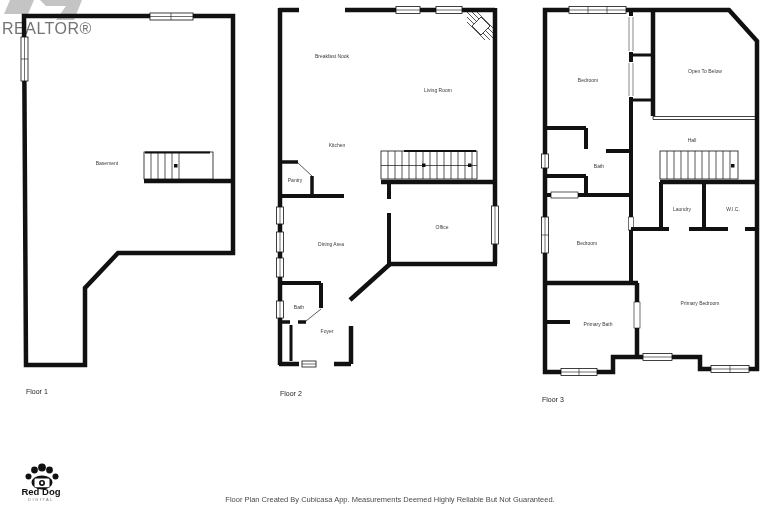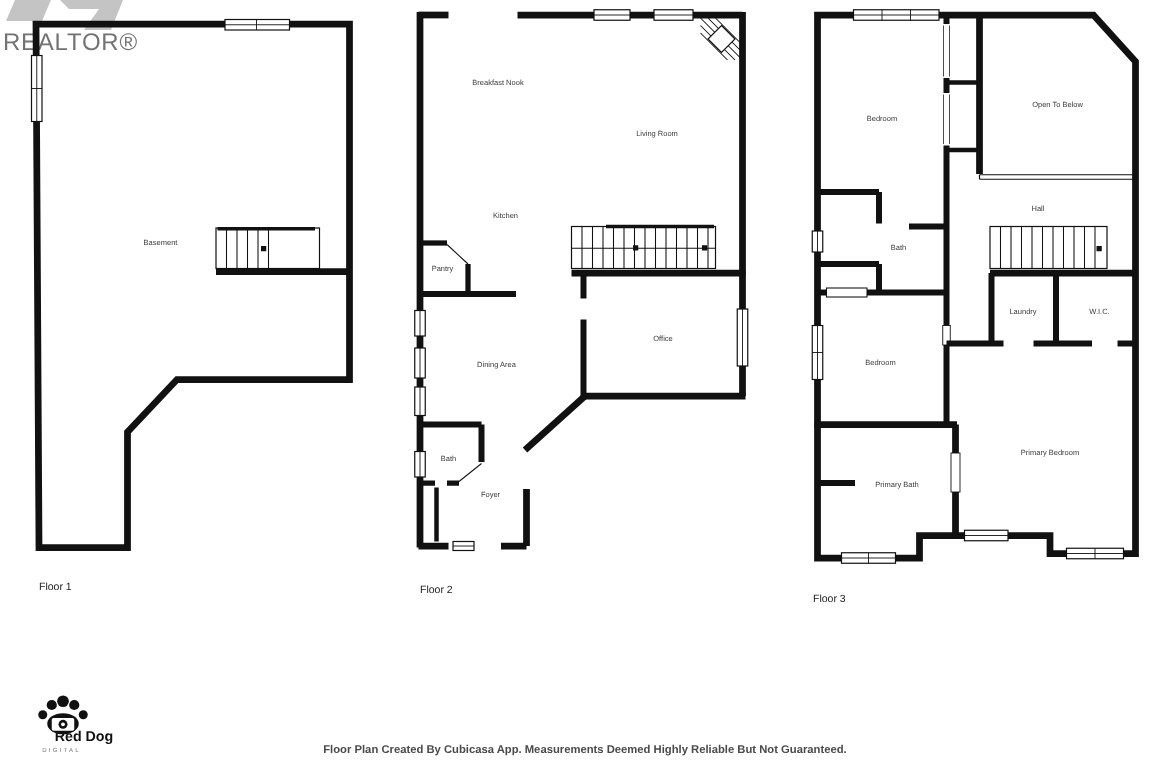--- a/index.html
+++ b/index.html
@@ -8,23 +8,23 @@
   #plans{position:absolute;left:0;top:0;z-index:2;}
   .rlabel{position:absolute;z-index:3;transform:translate(-50%,-50%);
           font-size:5px;color:#3a3a3a;white-space:nowrap;line-height:1;}
   .fcap{position:absolute;z-index:3;font-size:7px;color:#222;line-height:1;}
   .realtor-text{position:absolute;left:2px;top:21px;z-index:1;
           font-size:16px;letter-spacing:.5px;color:#737373;line-height:1;text-align:right;}
   .realtor-glyph{position:absolute;left:4px;top:0;z-index:1;}
   .wm{position:absolute;left:150px;top:475px;width:480px;z-index:1;text-align:center;
           font-size:23px;letter-spacing:1px;color:#e2e2e2;line-height:1;}
   .dc{position:absolute;left:150px;top:495px;width:480px;z-index:3;text-align:center;
-          font-size:7.5px;color:#4a4a4a;line-height:1.2;font-weight:bold;}
+          font-size:7.5px;color:#4a4a4a;line-height:1.2;}
   .rd-logo{position:absolute;left:14px;top:462px;z-index:3;}
-  .rd-name{position:absolute;left:25px;top:487px;width:62px;z-index:3;text-align:center;
+  .rd-name{position:absolute;left:10px;top:487px;width:62px;z-index:3;text-align:center;
           font-weight:bold;font-size:9.5px;color:#111;line-height:1;}
   .rd-sub{position:absolute;left:10px;top:498px;width:62px;z-index:3;text-align:center;
           font-size:4px;letter-spacing:1.5px;color:#777;line-height:1;}
 </style>
 </head>
 <body>
 
 <div id="canvas">
 
   <svg class="realtor-glyph" width="90" height="24" viewBox="0 0 90 24">

